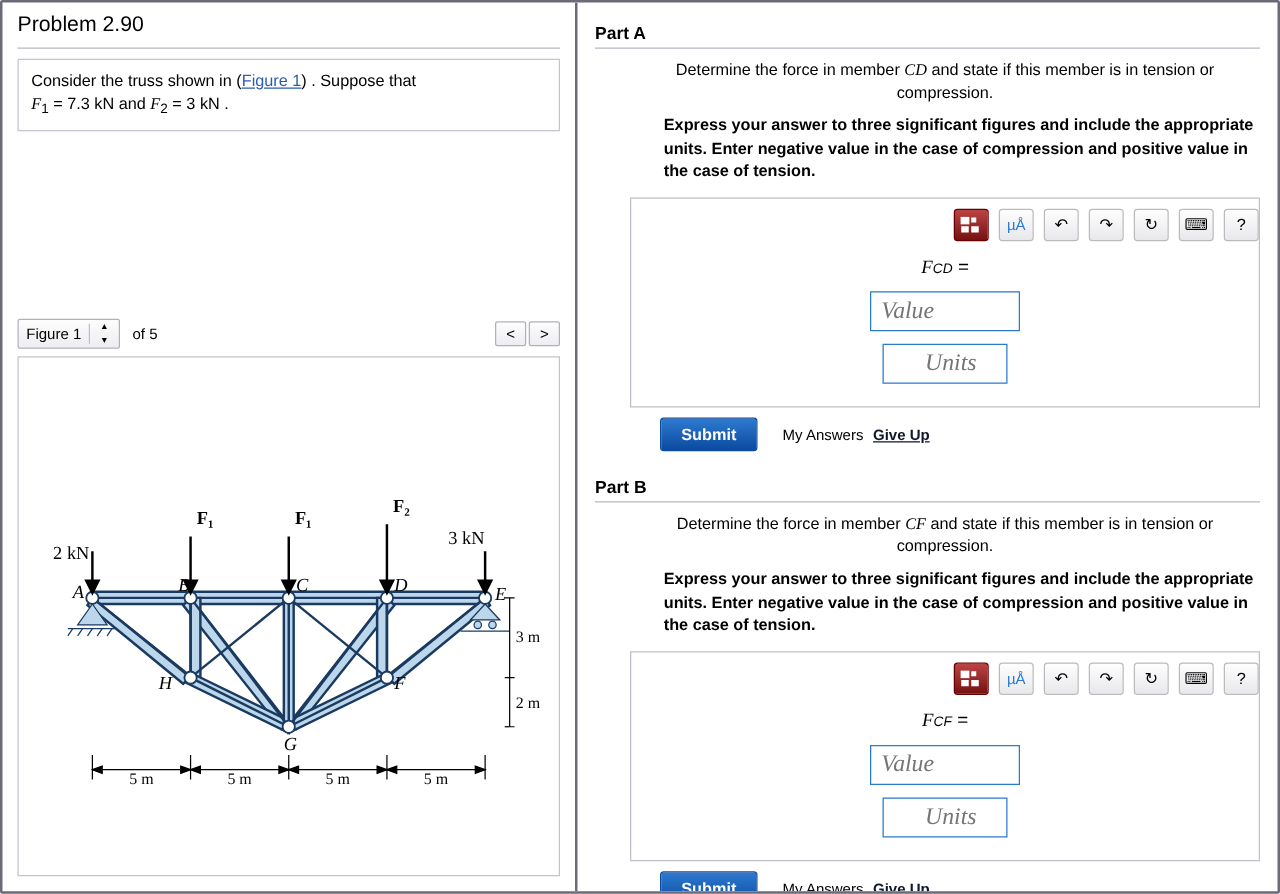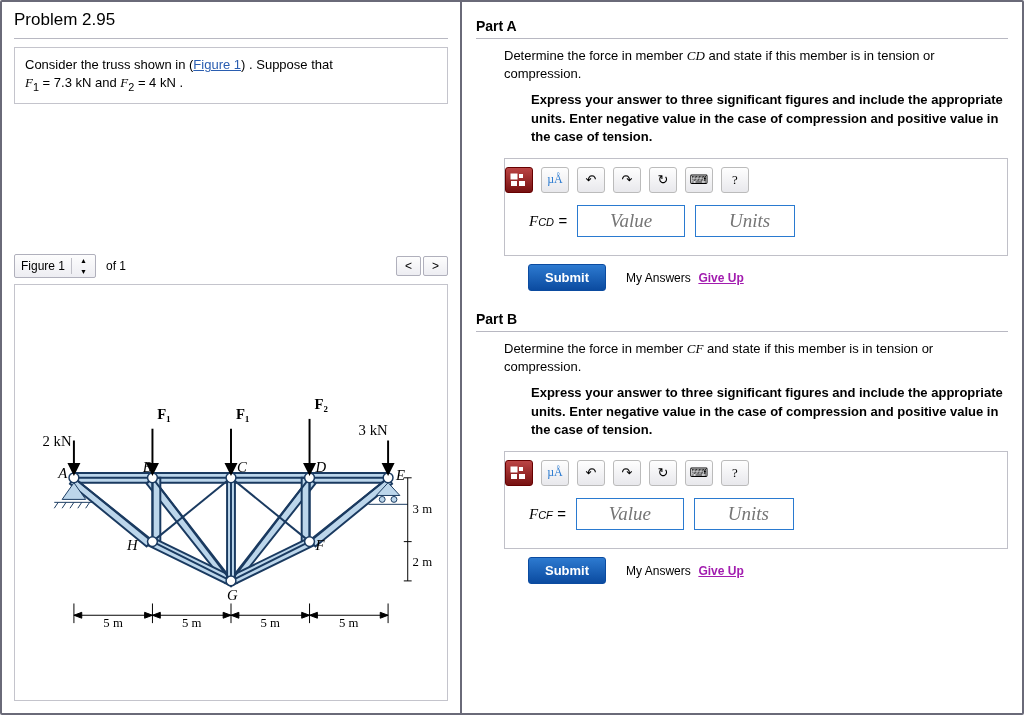--- a/index.html
+++ b/index.html
@@ -74,104 +74,104 @@
 }
 .figure-svg { width: 100%; height: 100%; }
 .part-header {
   font-size: 14px;
   font-weight: bold;
   border-bottom: 1px solid #b8b8c2;
   padding: 6px 0 4px 0;
   margin-bottom: 8px;
 }
 .part-body { padding-left: 28px; margin-bottom: 14px; }
-.part-desc { line-height: 1.4; margin-bottom: 8px; }
+.part-desc { line-height: 1.4; margin-bottom: 8px; text-align: center; }
 .part-instr { font-weight: bold; line-height: 1.4; margin-bottom: 12px; margin-left: 27px; }
 .answer-frame {
   border: 1px solid #c0c0c8;
   background: #fff;
   padding: 0;
   margin-bottom: 8px;
 }
 .toolbar {
   display: flex;
-  justify-content: flex-start;
+  justify-content: flex-end;
   gap: 8px;
   padding: 8px 0 12px 0;
   border-bottom: none;
-  font-family: Liberation Serif, serif;
 }
 .tb-btn {
   width: 28px; height: 26px;
   border: 1px solid #bbb;
   border-radius: 3px;
   background: linear-gradient(#fefefe,#e8e8ec);
   display: flex; align-items: center; justify-content: center;
   font-size: 13px;
   cursor: pointer;
 }
 .tb-btn.templates { background: linear-gradient(#b44,#711); color:#fff; border-color:#600; }
 .tb-btn.ua { color: #2a7ad0; font-size: 12px; }
 .eq-row {
   display: flex;
   align-items: center;
   gap: 10px;
   padding: 0 24px 18px 24px;
+  flex-direction: column;
 }
 .eq-label { font-style: italic; font-size: 15px; }
 .eq-label .sub { font-size: 11px; font-style: italic; }
 .vinput, .uinput {
   border: 1px solid #2a7ad0;
   padding: 4px 8px;
   font-size: 19px;
   font-style: italic;
   font-family: 'Times New Roman', serif;
   color: #888;
   background: #fff;
 }
-.vinput { width: 108px; text-align: center; }
+.vinput { width: 120px; }
 .uinput { width: 100px; padding-left: 33px; }
 .submit-row { display: flex; align-items: center; gap: 20px; padding: 0 0 0 24px; }
 .submit-btn {
   background: linear-gradient(#2d7ad0,#0b4ba0);
   color: #fff;
   border: 1px solid #0b4ba0;
   border-radius: 3px;
   padding: 5px 16px;
   font-size: 13px;
   font-weight: bold;
   cursor: pointer;
 }
 .my-answers { font-size: 12px; }
-.give-up { color: #a21caf; text-decoration: underline; font-size: 12px; font-weight: bold; margin-left: 4px; cursor: pointer; text-align: right; }
+.give-up { color: #0f172a; text-decoration: underline; font-size: 12px; font-weight: bold; margin-left: 4px; cursor: pointer; text-align: right; }
 .italic-var { font-style: italic; font-family: 'Times New Roman', serif; }
 </style>
 </head>
 <body>
 
 <div class="layout">
   <div class="left-col">
-    <div class="problem-title">Problem 2.95</div>
+    <div class="problem-title">Problem 2.90</div>
     <hr class="divider">
     <div class="statement-box">
       <span>Consider the truss shown in (</span><a href="#">Figure 1</a><span>) . Suppose that</span>
       <br>
-      <span class="italic-var">F</span><sub>1</sub><span> = 7.3 kN</span><span> and </span><span class="italic-var">F</span><sub>2</sub><span> = 4 kN</span><span> .</span>
+      <span class="italic-var">F</span><sub>1</sub><span> = 7.3 kN</span><span> and </span><span class="italic-var">F</span><sub>2</sub><span> = 3 kN</span><span> .</span>
     </div>
 
     <div class="fig-nav">
       <div class="fig-selector">
         <span>Figure 1</span>
         <div class="sep"></div>
         <div class="spin">
             <span>▲</span>
             <span>▼</span>
           </div>
       </div>
-      <span class="fb" style="border:none;background:none">of 1</span>
+      <span class="fb" style="border:none;background:none">of 5</span>
       <div class="spacer"></div>
       <div class="fb">&lt;</div>
       <div class="fb">&gt;</div>
     </div>
 
     <div class="figure-panel">
       <svg class="figure-svg" viewBox="0 0 440 330">
 
         <g stroke="#1a3a60" stroke-width="2" fill="#bcd6eb">
 

